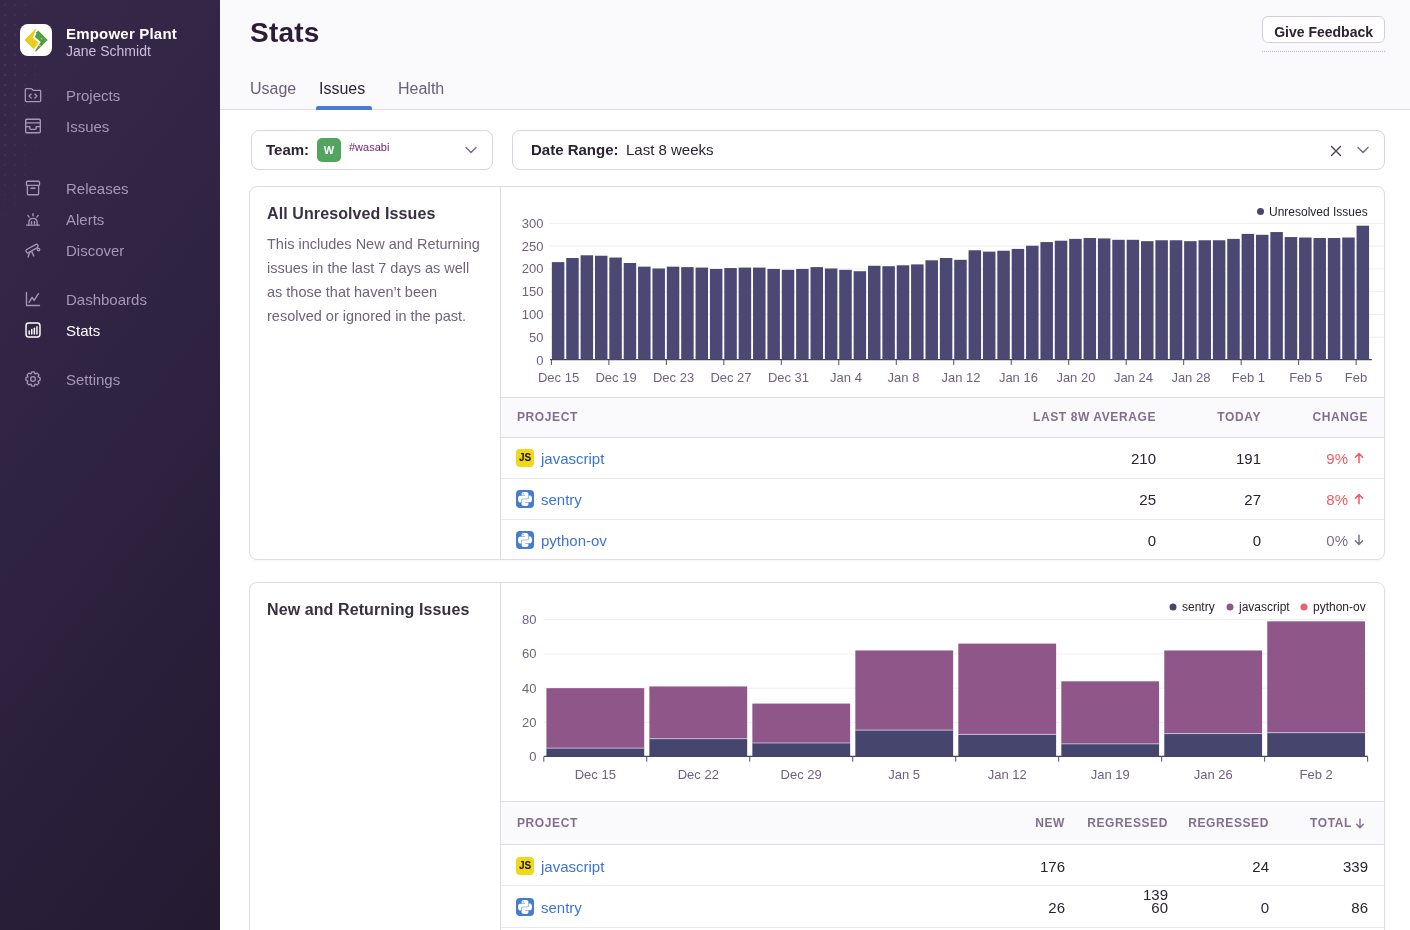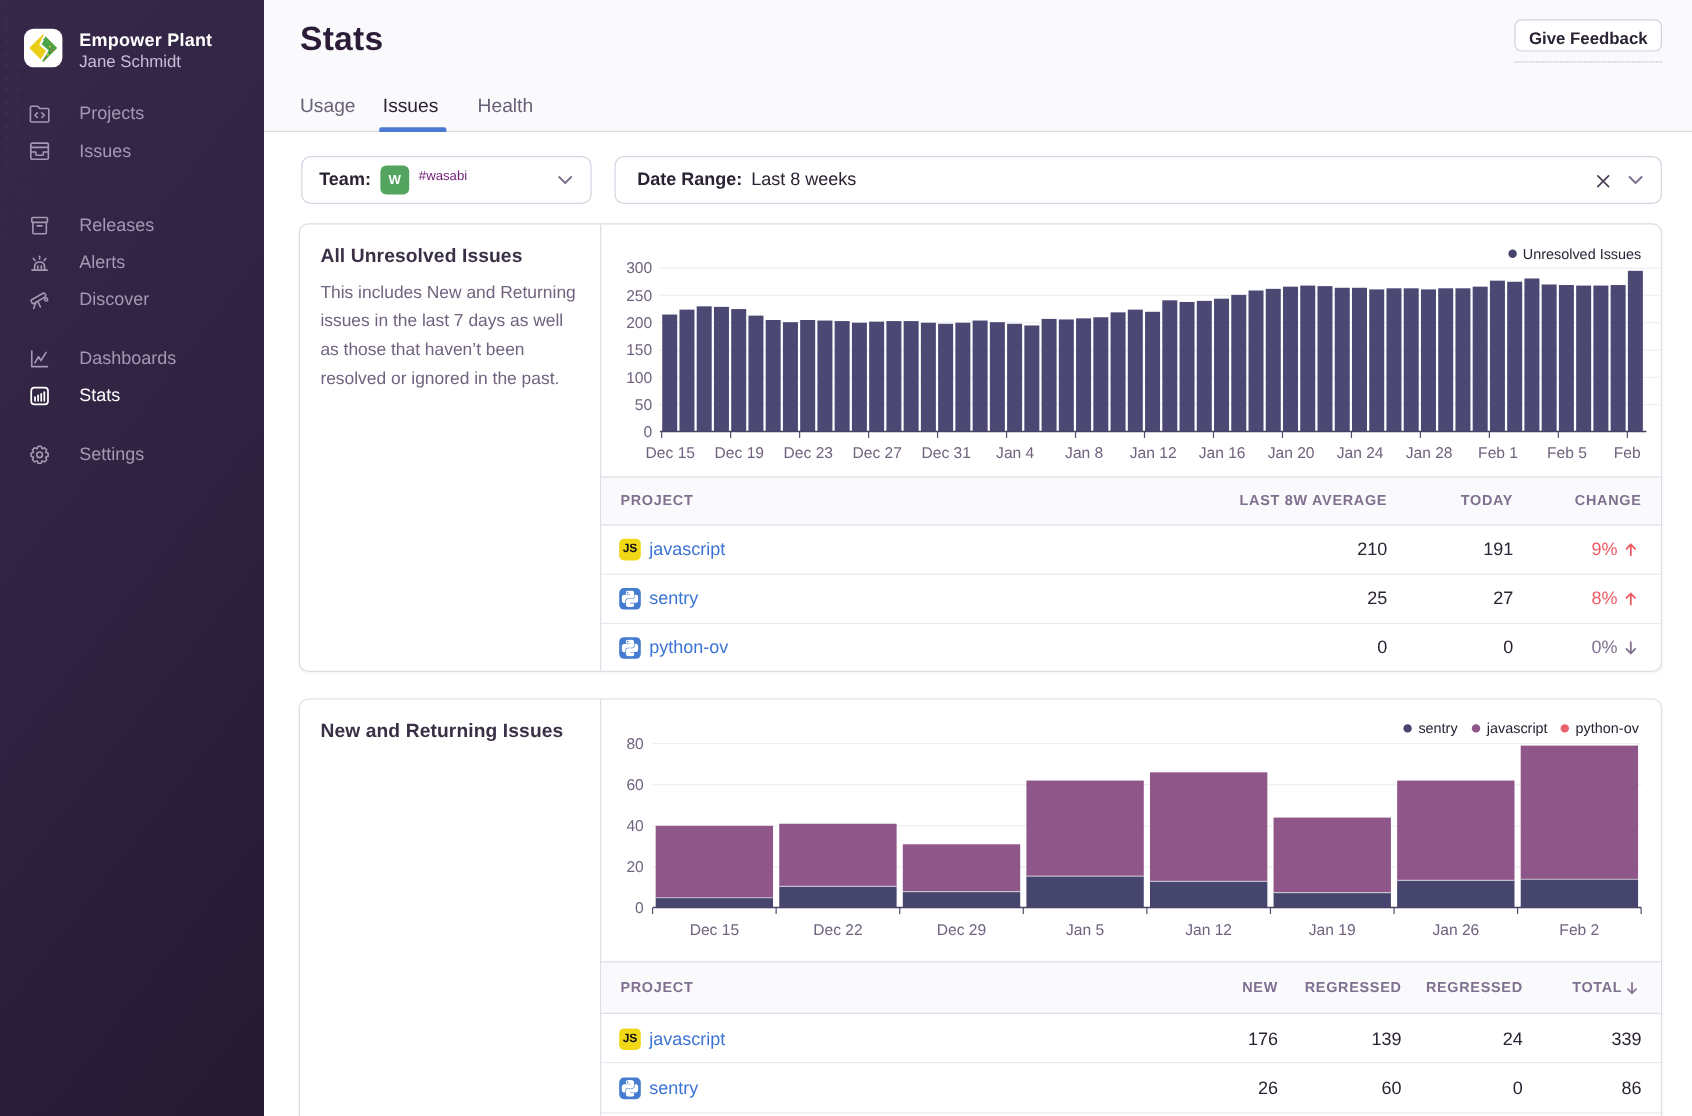--- a/index.html
+++ b/index.html
@@ -419,21 +419,21 @@
     <span class="th" style="right:115px;">REGRESSED</span>
     <span class="th" style="right:32px;">TOTAL</span>
       <svg style="position:absolute;right:19px;top:50%;margin-top:-5px;" width="10" height="11" viewBox="0 0 10 11" fill="none" stroke="#80708f" stroke-width="1.4" stroke-linecap="round" stroke-linejoin="round">
         <path d="M5 1 L5 9.4 M1.6 6.3 L5 9.7 L8.4 6.3"></path>
       </svg>
   </div>
   <div class="trow" style="top:262px; right:0; height:41px;">
     <span class="picon" style="background:#f1d817;color:#111;font-weight:bold;font-size:10px;text-align:center;line-height:18px;">JS</span>
       <span class="pname">javascript</span>
     <span class="num" style="right:319px;">176</span>
-    <span class="num" style="right:216px;">139</span>
+    <span class="num" style="right:216px;margin-top:28px;">139</span>
     <span class="num" style="right:115px;">24</span>
     <span class="num" style="right:16px;">339</span>
     <div class="bdr"></div>
   </div>
   <div class="trow" style="top:303px; right:0; height:41.5px;">
     <span class="picon" style="background:#447cd0;">
         <svg width="14" height="14" viewBox="0 0 24 24" style="position:absolute;left:2px;top:2px;">
           <path fill="#fff" d="M14.25.18l.9.2.73.26.59.3.45.32.34.34.25.34.16.33.1.3.04.26.02.2-.01.13V8.5l-.05.63-.13.55-.21.46-.26.38-.3.31-.33.25-.35.19-.35.14-.33.1-.3.07-.26.04-.21.02H8.77l-.69.05-.59.14-.5.22-.41.27-.33.32-.27.35-.2.36-.15.37-.1.35-.07.32-.04.27-.02.21v3.06H3.17l-.21-.03-.28-.07-.32-.12-.35-.18-.36-.26-.36-.36-.35-.46-.32-.59-.28-.73-.21-.88-.14-1.05-.05-1.23.06-1.22.16-1.04.24-.87.32-.71.36-.57.4-.44.42-.33.42-.24.4-.16.36-.1.32-.05.24-.01h.16l.06.01h8.16v-.83H6.18l-.01-2.75-.02-.37.05-.34.11-.31.17-.28.25-.26.31-.23.38-.2.44-.18.51-.15.58-.12.64-.1.71-.06.77-.04.84-.02 1.27.05zm-6.3 1.98l-.23.33-.08.41.08.41.23.34.33.22.41.09.41-.09.33-.22.23-.34.08-.41-.08-.41-.23-.33-.33-.22-.41-.09-.41.09zm13.09 3.95l.28.06.32.12.35.18.36.27.36.35.35.47.32.59.28.73.21.88.14 1.04.05 1.23-.06 1.23-.16 1.04-.24.86-.32.71-.36.57-.4.45-.42.33-.42.24-.4.16-.36.09-.32.05-.24.02-.16-.01h-8.22v.82h5.84l.01 2.76.02.36-.05.34-.11.31-.17.29-.25.25-.31.24-.38.2-.44.17-.51.15-.58.13-.64.09-.71.07-.77.04-.84.01-1.27-.04-1.07-.14-.9-.2-.73-.25-.59-.3-.45-.33-.34-.34-.25-.34-.16-.33-.1-.3-.04-.25-.02-.2.01-.13v-5.34l.05-.64.13-.54.21-.46.26-.38.3-.32.33-.24.35-.2.35-.14.33-.1.3-.06.26-.04.21-.02.13-.01h5.84l.69-.05.59-.14.5-.21.41-.28.33-.32.27-.35.2-.36.15-.36.1-.35.07-.32.04-.28.02-.21V6.07h2.09l.14.01z"></path>
         </svg>
       </span>

